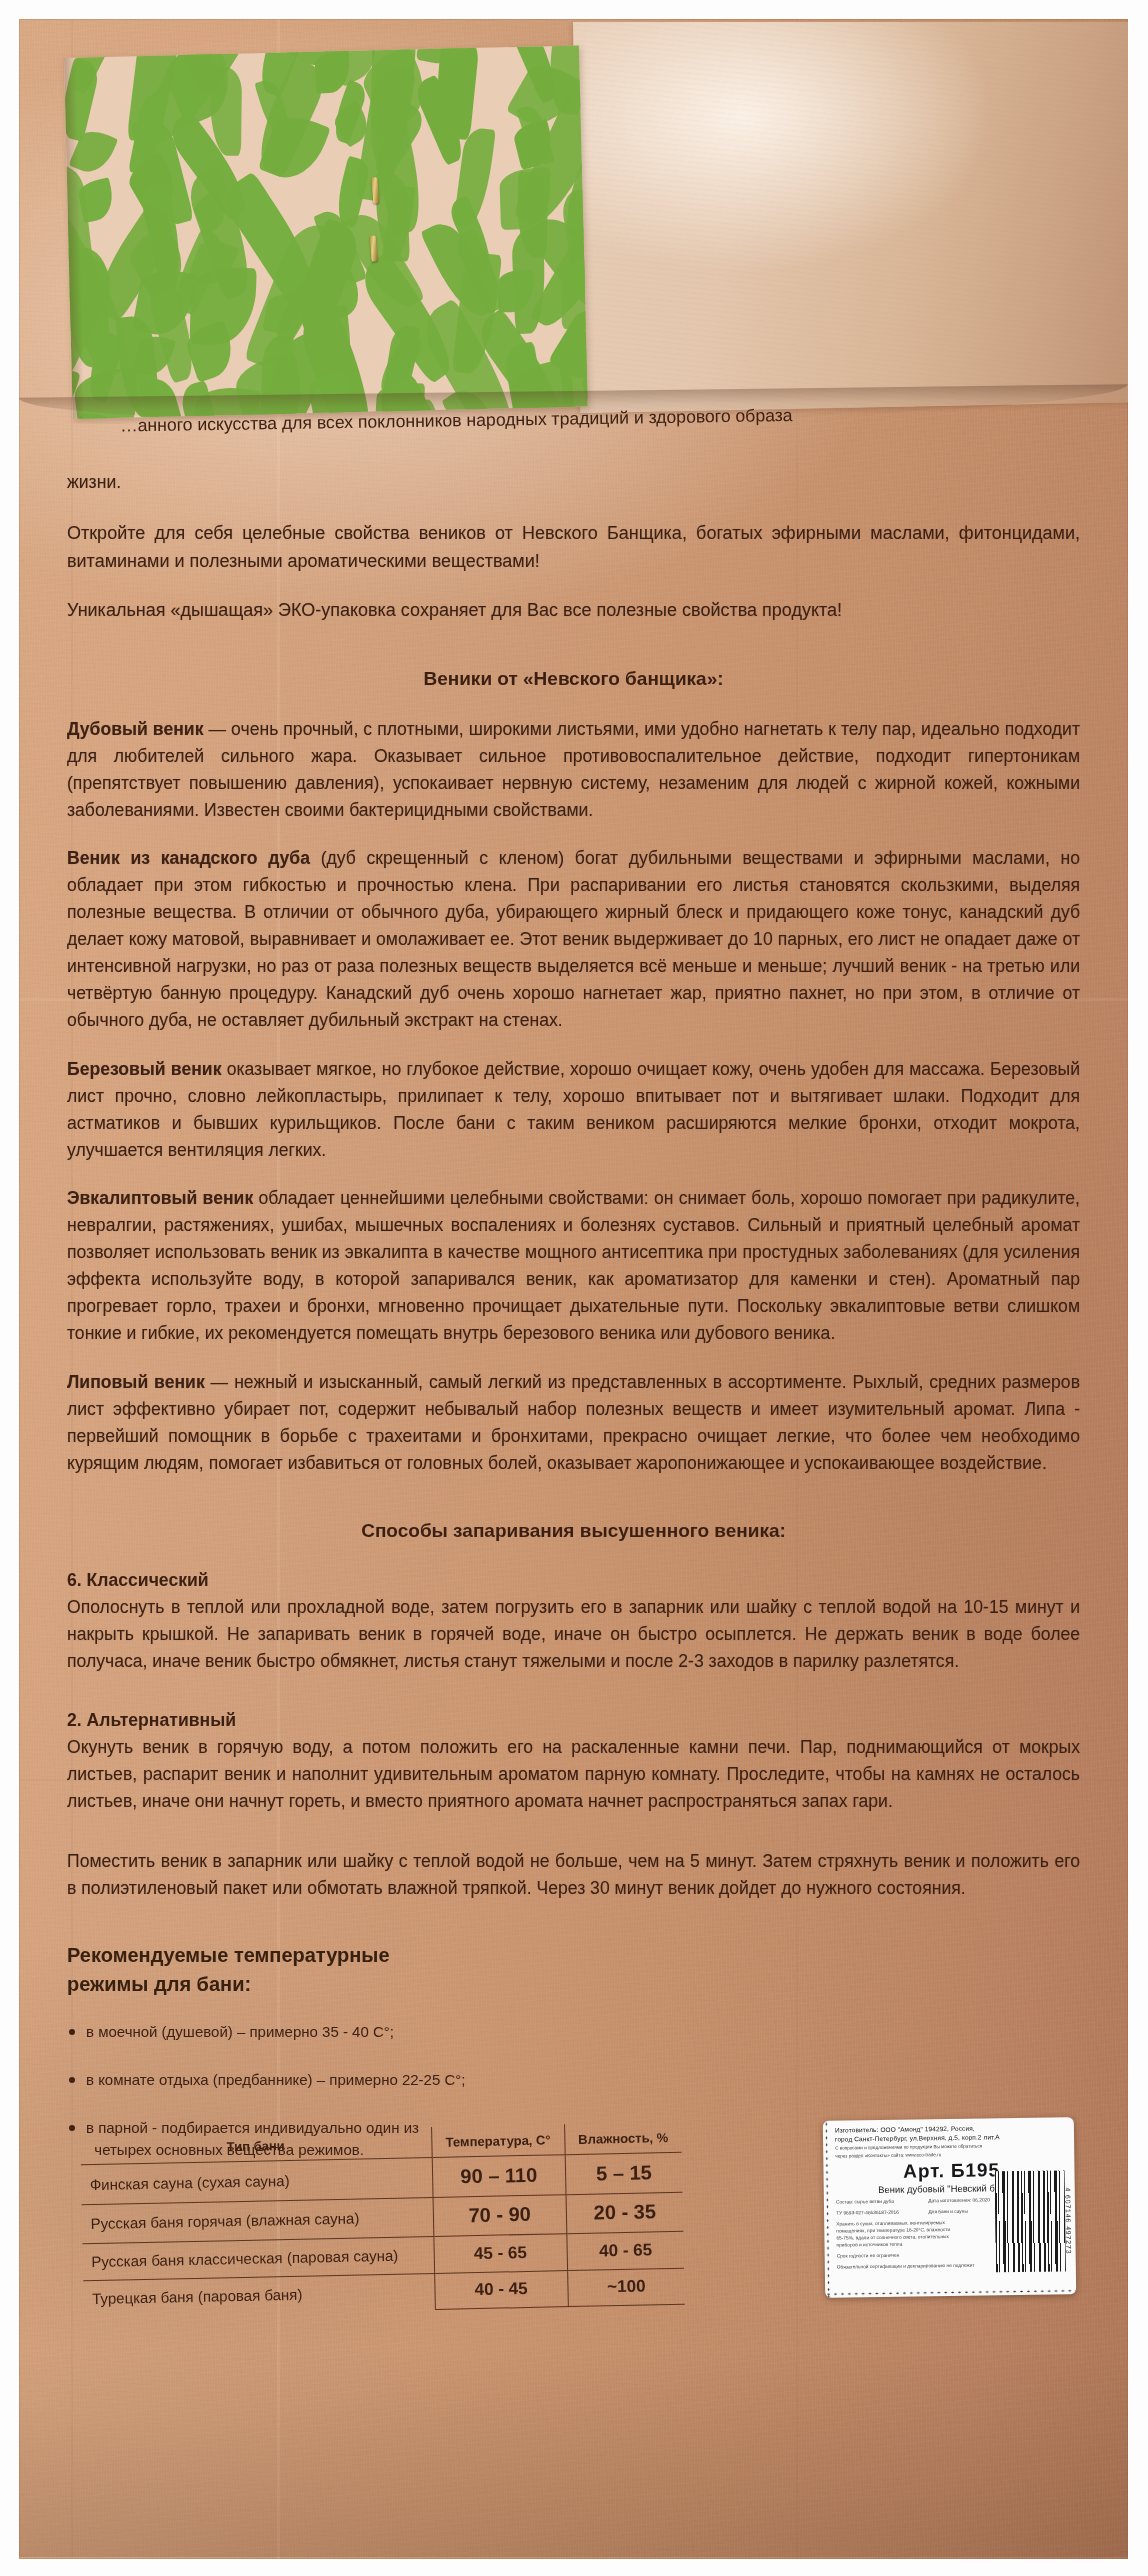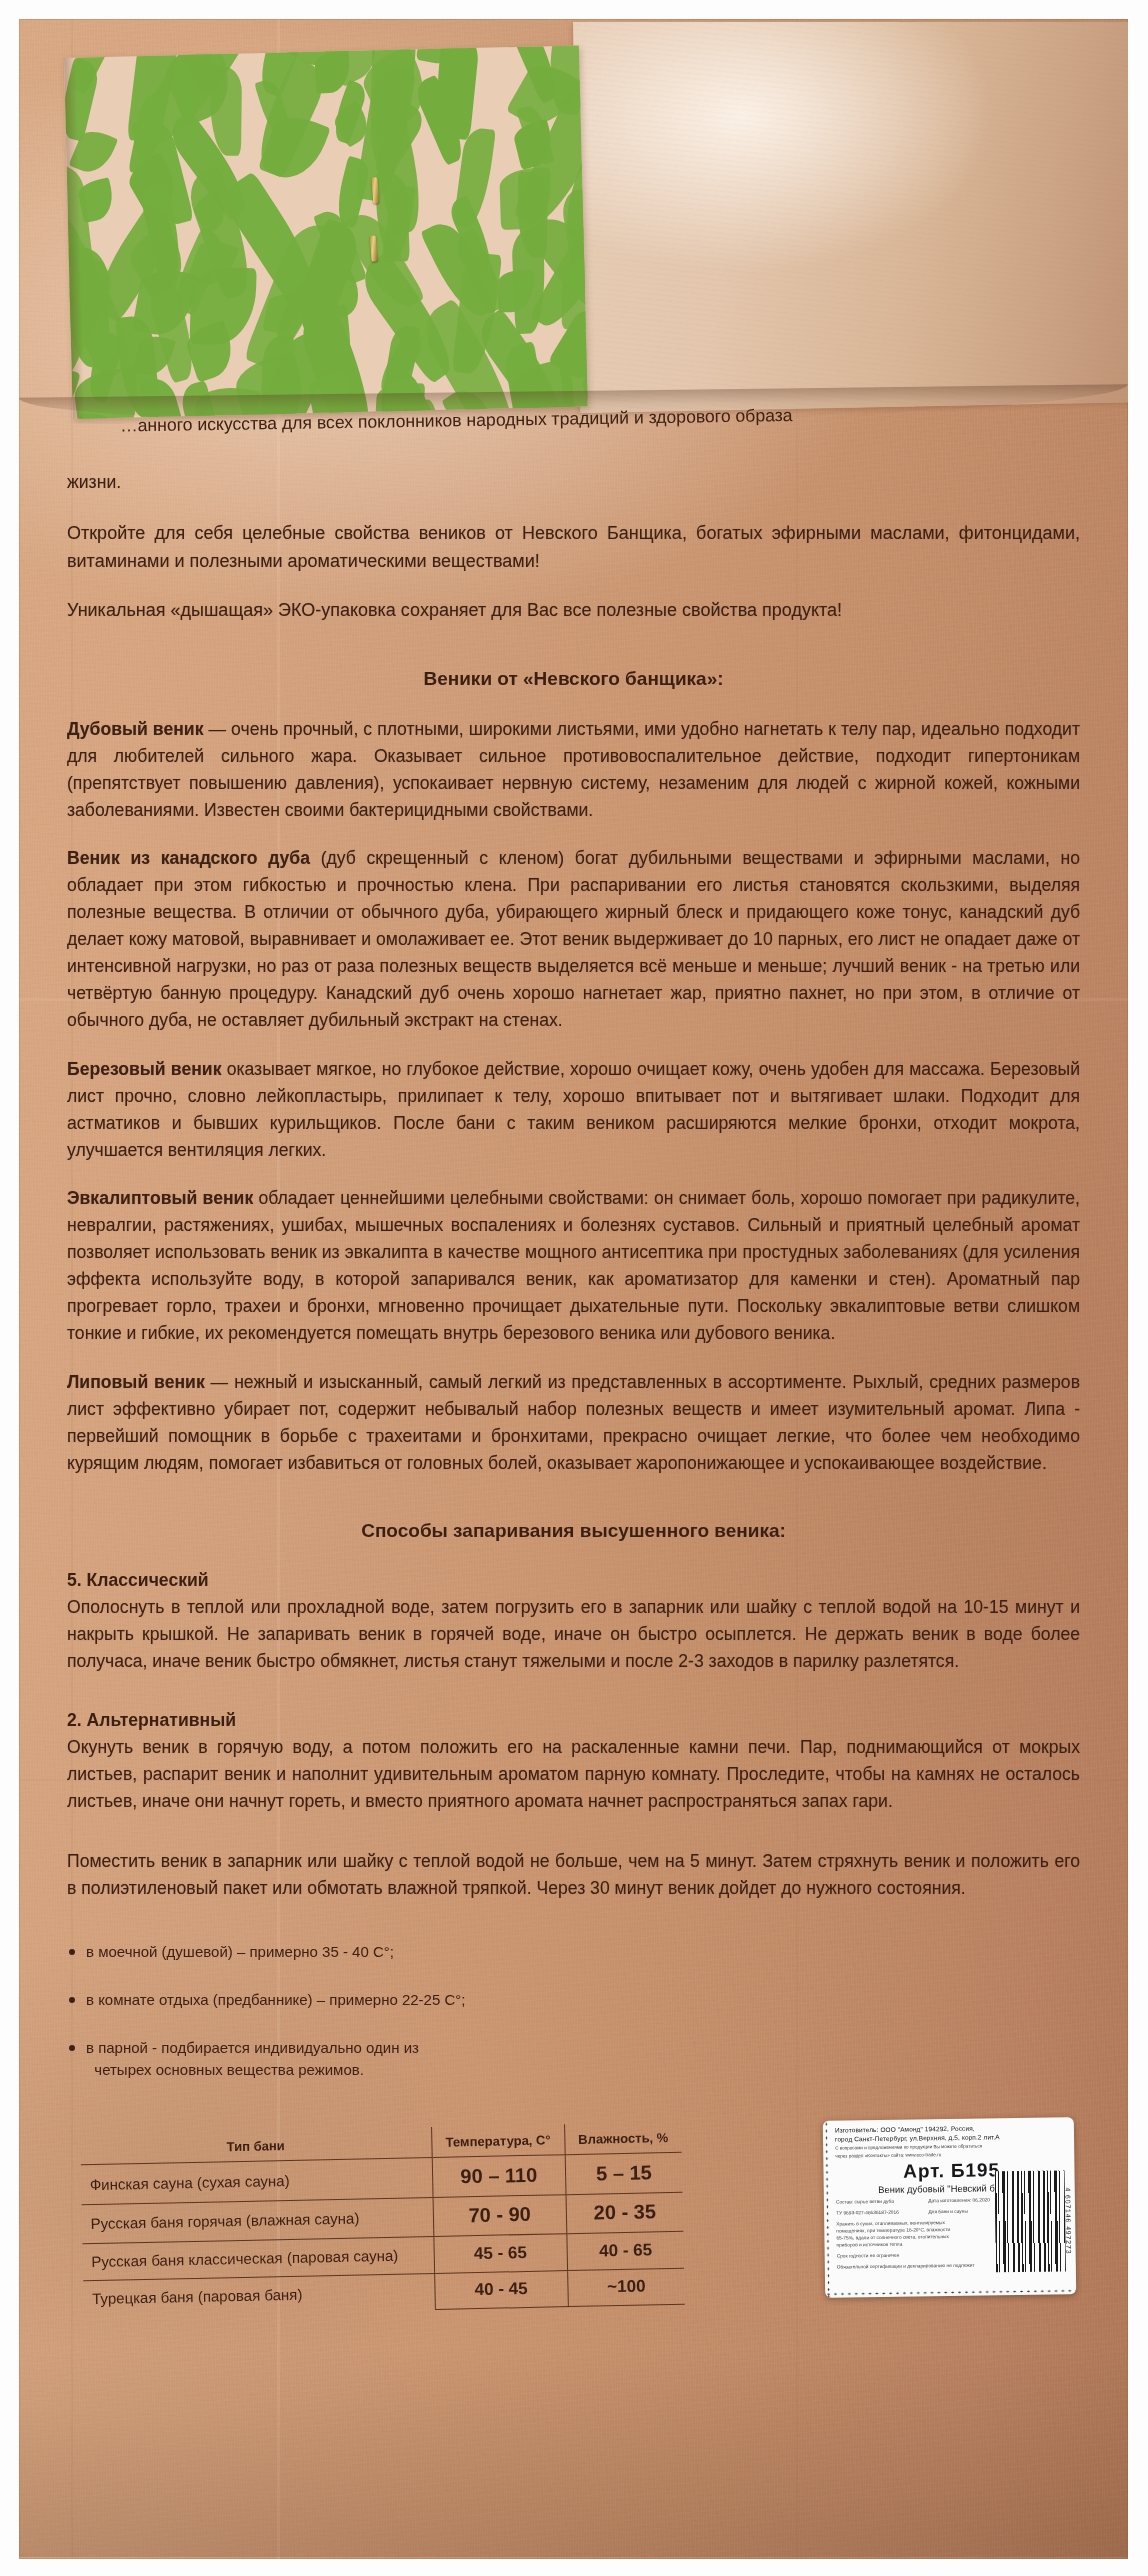--- a/index.html
+++ b/index.html
@@ -368,32 +368,36 @@
 
     <p class="para"><b>Березовый веник</b><span> </span><span>оказывает мягкое, но глубокое действие, хорошо очищает кожу,  очень удобен для массажа. Березовый лист прочно, словно лейкопластырь, прилипает к телу, хорошо впитывает пот и вытягивает шлаки. Подходит для астматиков и бывших курильщиков. После бани с таким веником расширяются мелкие бронхи, отходит мокрота, улучшается вентиляция легких.</span></p>
 
     <p class="para"><b>Эвкалиптовый веник</b><span> </span><span>обладает ценнейшими целебными свойствами: он снимает боль, хорошо помогает при радикулите, невралгии, растяжениях, ушибах, мышечных воспалениях и болезнях суставов. Сильный и приятный целебный аромат позволяет использовать веник из эвкалипта в качестве мощного антисептика при простудных заболеваниях (для усиления эффекта используйте  воду, в которой запаривался веник, как ароматизатор для каменки и стен). Ароматный пар прогревает горло, трахеи и бронхи, мгновенно прочищает дыхательные пути. Поскольку эвкалиптовые ветви слишком тонкие и гибкие, их рекомендуется помещать внутрь березового веника или дубового веника.</span></p>
 
     <p class="para"><b>Липовый веник</b><span> — </span><span>нежный и изысканный, самый легкий из представленных в ассортименте. Рыхлый, средних размеров лист эффективно убирает пот, содержит небывалый набор полезных веществ и имеет изумительный аромат. Липа - первейший помощник в борьбе с трахеитами и бронхитами, прекрасно очищает легкие, что более чем необходимо курящим людям,  помогает избавиться от головных болей, оказывает жаропонижающее и успокаивающее воздействие.</span></p>
 
     <div class="gap-s"></div>
     <p class="center">Способы запаривания высушенного веника:</p>
 
-    <p class="subhead">5. Классический</p>
+    <p class="subhead">6. Классический</p>
     <p class="para">Ополоснуть в теплой  или прохладной воде, затем погрузить его в запарник или шайку с теплой водой на 10-15 минут и накрыть крышкой. Не запаривать веник в горячей воде, иначе он быстро осыплется. Не держать веник в воде более получаса, иначе веник быстро обмякнет, листья станут тяжелыми и после 2-3 заходов в парилку разлетятся.</p>
 
     <div class="gap-s"></div>
     <p class="subhead">2. Альтернативный</p>
     <p class="para">Окунуть веник в горячую воду, а потом положить его на раскаленные камни печи. Пар, поднимающийся от мокрых листьев, распарит веник и наполнит удивительным ароматом парную комнату. Проследите, чтобы на камнях не осталось листьев, иначе они начнут гореть, и вместо приятного аромата начнет распространяться запах гари.</p>
 
     <div class="gap-s"></div>
     <p class="para nomargin">Поместить веник в запарник или шайку с теплой водой не больше, чем на 5 минут. Затем стряхнуть веник и положить его в полиэтиленовый пакет или обмотать влажной тряпкой. Через 30 минут веник дойдет до нужного состояния.</p>
 
     <div class="gap-l"></div>
 
+    <div id="temp-head">
+      <span>Рекомендуемые температурные</span><br>
+      <span>режимы для бани:</span>
+    </div>
 
     <p class="bullet">в моечной (душевой) – примерно 35 - 40 С°;</p>
     <p class="bullet">в комнате отдыха (предбаннике) – примерно 22-25 С°;</p>
     <p class="bullet multi">
       <span>в парной - подбирается  индивидуально один из</span><br>
       &nbsp;&nbsp;<span>четырех основных вещества режимов.</span>
     </p>
   </div>
 
   <div id="table-wrap">

